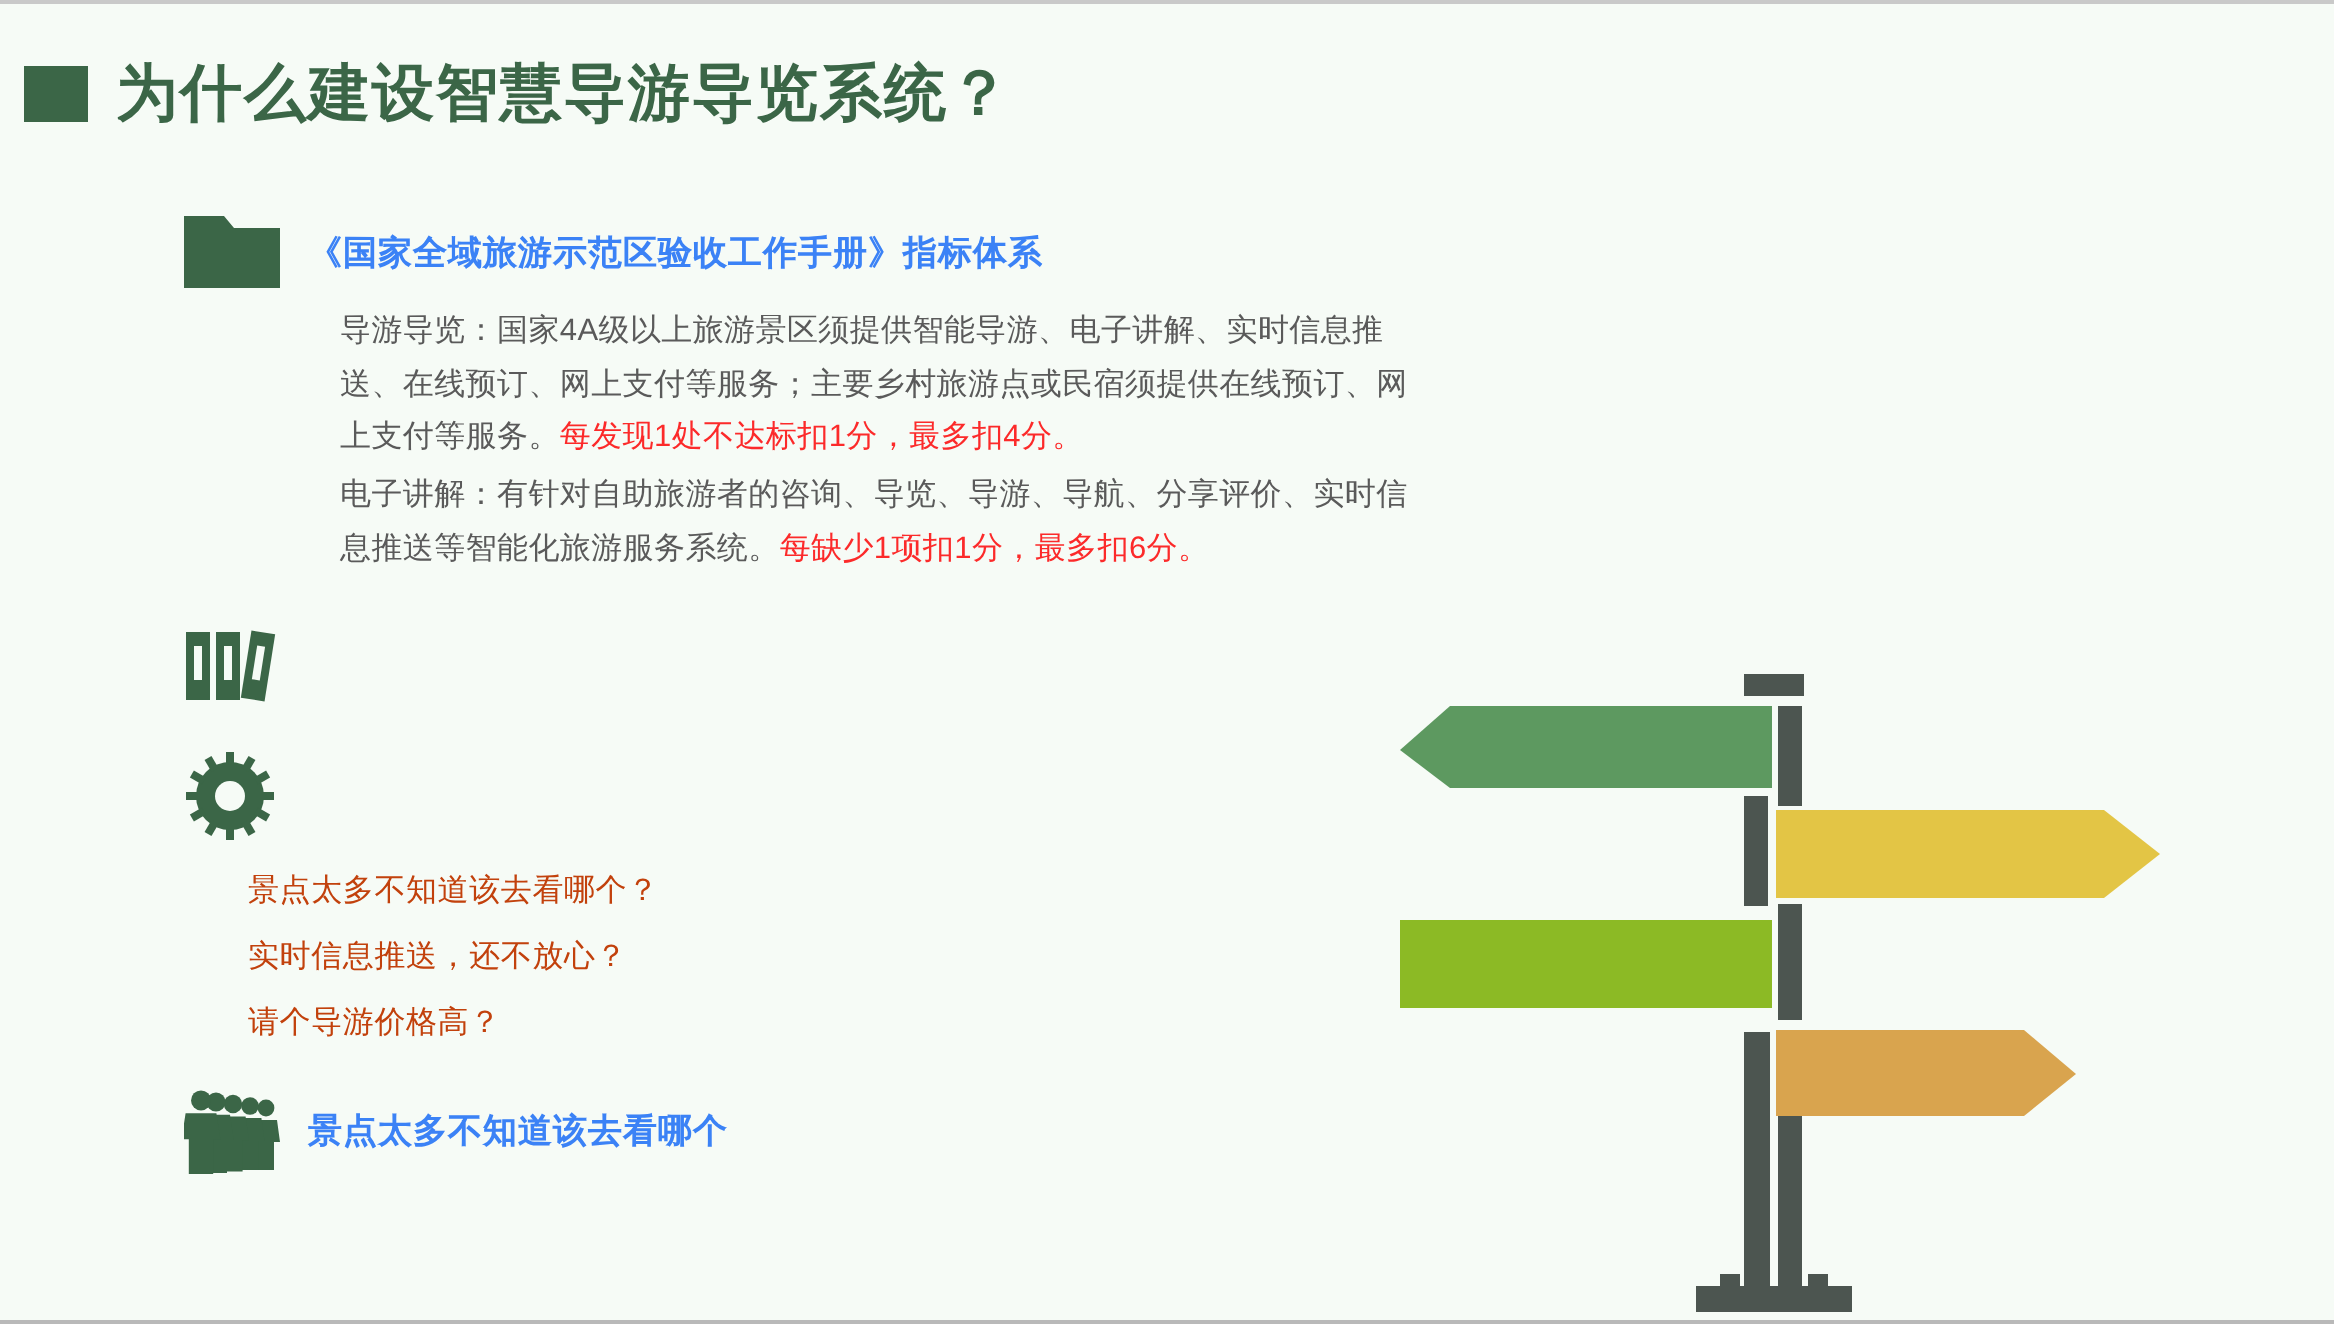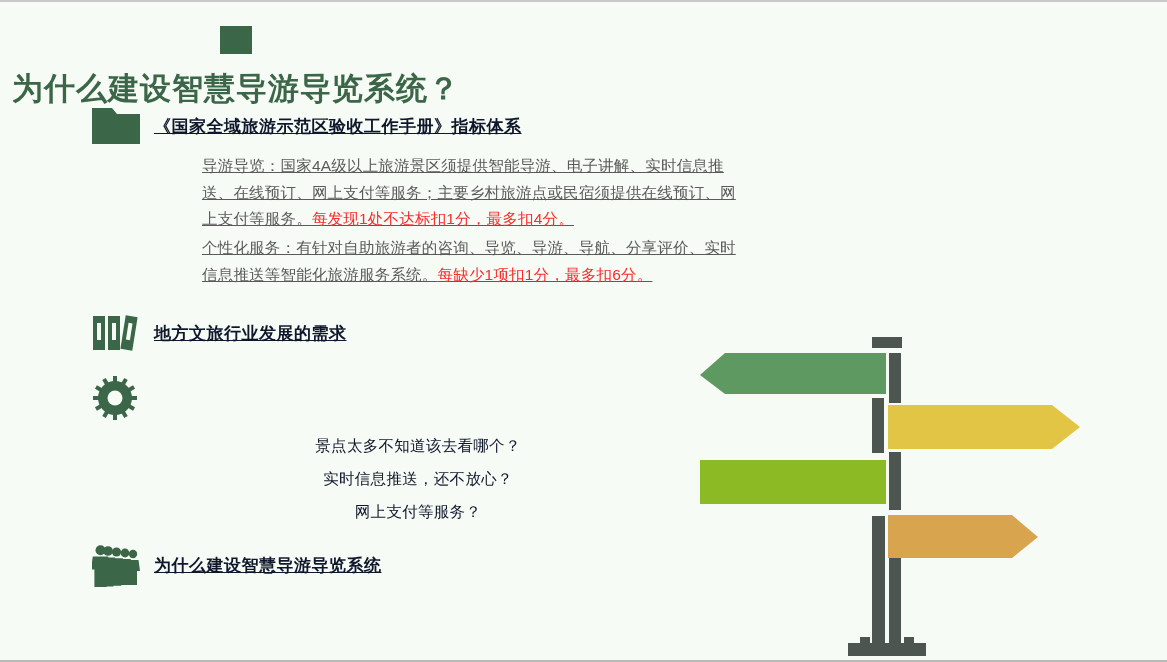--- a/index.html
+++ b/index.html
@@ -14,21 +14,21 @@
     position:absolute;inset:0;
     background:#f6fbf6;
     border-top:2px solid #c9c9c9;
     border-bottom:2px solid #b9b9b9;
     box-sizing:border-box;
   }
 
   
   .title-row{
     position:absolute;left:12px;top:24px;
-    display:flex;align-items:center;gap:14px;flex-direction:column;
+    display:flex;align-items:center;gap:14px;
   }
   .title-bullet{
     width:32px;height:28px;background:#3b6647;flex:none;
   }
   .title-text{
     font-size:31px;font-weight:bold;color:#3b6647;
     letter-spacing:1px;white-space:nowrap;
   }
 
   
@@ -36,36 +36,34 @@
 
   .block{position:relative;margin-bottom:0;}
   .block-head{
     display:flex;align-items:center;gap:0;
     position:relative;min-height:38px;
   }
   .icon-slot{
     width:62px;flex:none;display:flex;align-items:center;justify-content:flex-start;
   }
   .head-text{
-    font-size:17px;font-weight:bold;color:#0f172a;
-    letter-spacing:.5px;white-space:nowrap;text-decoration:underline;
+    font-size:17px;font-weight:bold;color:#3b82f6;
+    letter-spacing:.5px;white-space:nowrap;
   }
   .para{
-    margin-left:110px;margin-top:7px;
+    margin-left:78px;margin-top:7px;
     font-size:15.5px;color:#5a5a5a;line-height:1.72;
     letter-spacing:.2px;
     width:545px;
-    text-decoration:underline;
   }
   .para .red{color:#fc2a2a;}
   .bullets{
     margin-left:32px;margin-top:10px;
-    font-size:15.5px;color:#0f172a;line-height:2.12;
+    font-size:15.5px;color:#c2410c;line-height:2.12;
     letter-spacing:.3px;
-    text-align:center;
   }
 
   
   .ico{display:block;}
 
   
   .signpost{position:absolute;left:700px;top:330px;width:400px;height:332px;}
 </style>
 </head>
 <body>
@@ -85,39 +83,38 @@
           <svg class="ico" width="52" height="40" viewBox="0 0 52 40" aria-hidden="true">
             <path d="M0 2 H20 L25 8 H48 V38 H0 Z" fill="#3b6647"></path>
           </svg>
         </div>
         <div class="head-text">《国家全域旅游示范区验收工作手册》指标体系</div>
       </div>
       <div class="para">
         <span>导游导览：国家4A级以上旅游景区须提供智能导游、电子讲解、实时信息推送、在线预订、网上支付等服务；主要乡村旅游点或民宿须提供在线预订、网上支付等服务。</span><span class="red">每发现1处不达标扣1分，最多扣4分。</span>
       </div>
       <div class="para" style="margin-top:2px;">
-        <span>个性化服务：有针对自助旅游者的咨询、导览、导游、导航、分享评价、实时信息推送等智能化旅游服务系统。</span><span class="red">每缺少1项扣1分，最多扣6分。</span>
+        <span>电子讲解：有针对自助旅游者的咨询、导览、导游、导航、分享评价、实时信息推送等智能化旅游服务系统。</span><span class="red">每缺少1项扣1分，最多扣6分。</span>
       </div>
     </div>
 
     <div class="block" style="margin-top:26px;">
       <div class="block-head">
         <div class="icon-slot">
           <svg class="ico" width="50" height="38" viewBox="0 0 50 38" aria-hidden="true">
             <rect x="1" y="2" width="12" height="34" fill="#3b6647"></rect>
             <rect x="5" y="9" width="4" height="17" fill="#f6fbf6"></rect>
             <rect x="16" y="2" width="12" height="34" fill="#3b6647"></rect>
             <rect x="20" y="9" width="4" height="17" fill="#f6fbf6"></rect>
             <g transform="rotate(9 37 19)">
               <rect x="31" y="2" width="12" height="34" fill="#3b6647"></rect>
               <rect x="35" y="9" width="4" height="17" fill="#f6fbf6"></rect>
             </g>
           </svg>
         </div>
-        <div class="head-text">地方文旅行业发展的需求</div>
       </div>
     </div>
 
     <div class="block" style="margin-top:24px;">
       <div class="block-head">
         <div class="icon-slot">
           <svg class="ico" width="46" height="44" viewBox="0 0 44 44" aria-hidden="true">
             <g fill="#3b6647">
               <circle cx="22" cy="22" r="17"></circle>
               <g>
@@ -135,21 +132,21 @@
                 <rect x="20" y="0" width="4" height="7" transform="rotate(330 22 22)"></rect>
               </g>
             </g>
             <circle cx="22" cy="22" r="7.5" fill="#f6fbf6"></circle>
           </svg>
         </div>
       </div>
       <div class="bullets">
         <div>景点太多不知道该去看哪个？</div>
         <div>实时信息推送，还不放心？</div>
-        <div>网上支付等服务？</div>
+        <div>请个导游价格高？</div>
       </div>
     </div>
 
     <div class="block" style="margin-top:16px;">
       <div class="block-head">
         <div class="icon-slot">
           <svg class="ico" width="56" height="42" viewBox="0 0 56 42" aria-hidden="true">
             <g fill="#3b6647">
               <g transform="translate(34,4)">
                 <circle cx="7" cy="5" r="4.2"></circle>
@@ -167,21 +164,21 @@
                 <circle cx="8" cy="5" r="4.8"></circle>
                 <path d="M1 11.4 h14 l1.9 12.6 h-3.4 v16.5 h-10.6 v-16.5 h-3.4 z"></path>
               </g>
               <g transform="translate(0,0)">
                 <circle cx="8.5" cy="5.2" r="5"></circle>
                 <path d="M0.8 11.6 h15.4 l2 13 h-3.6 v17.4 h-12.2 v-17.4 h-3.6 z"></path>
               </g>
             </g>
           </svg>
         </div>
-        <div class="head-text">为什么建设智慧导游导览系统</div>
+        <div class="head-text">景点太多不知道该去看哪个</div>
       </div>
     </div>
 
   </div>
 
   <div class="signpost">
     <svg width="400" height="332" viewBox="0 0 400 332" aria-hidden="true">
 
       <g fill="#4c5550">
         <rect x="172" y="5" width="30" height="11"></rect>

